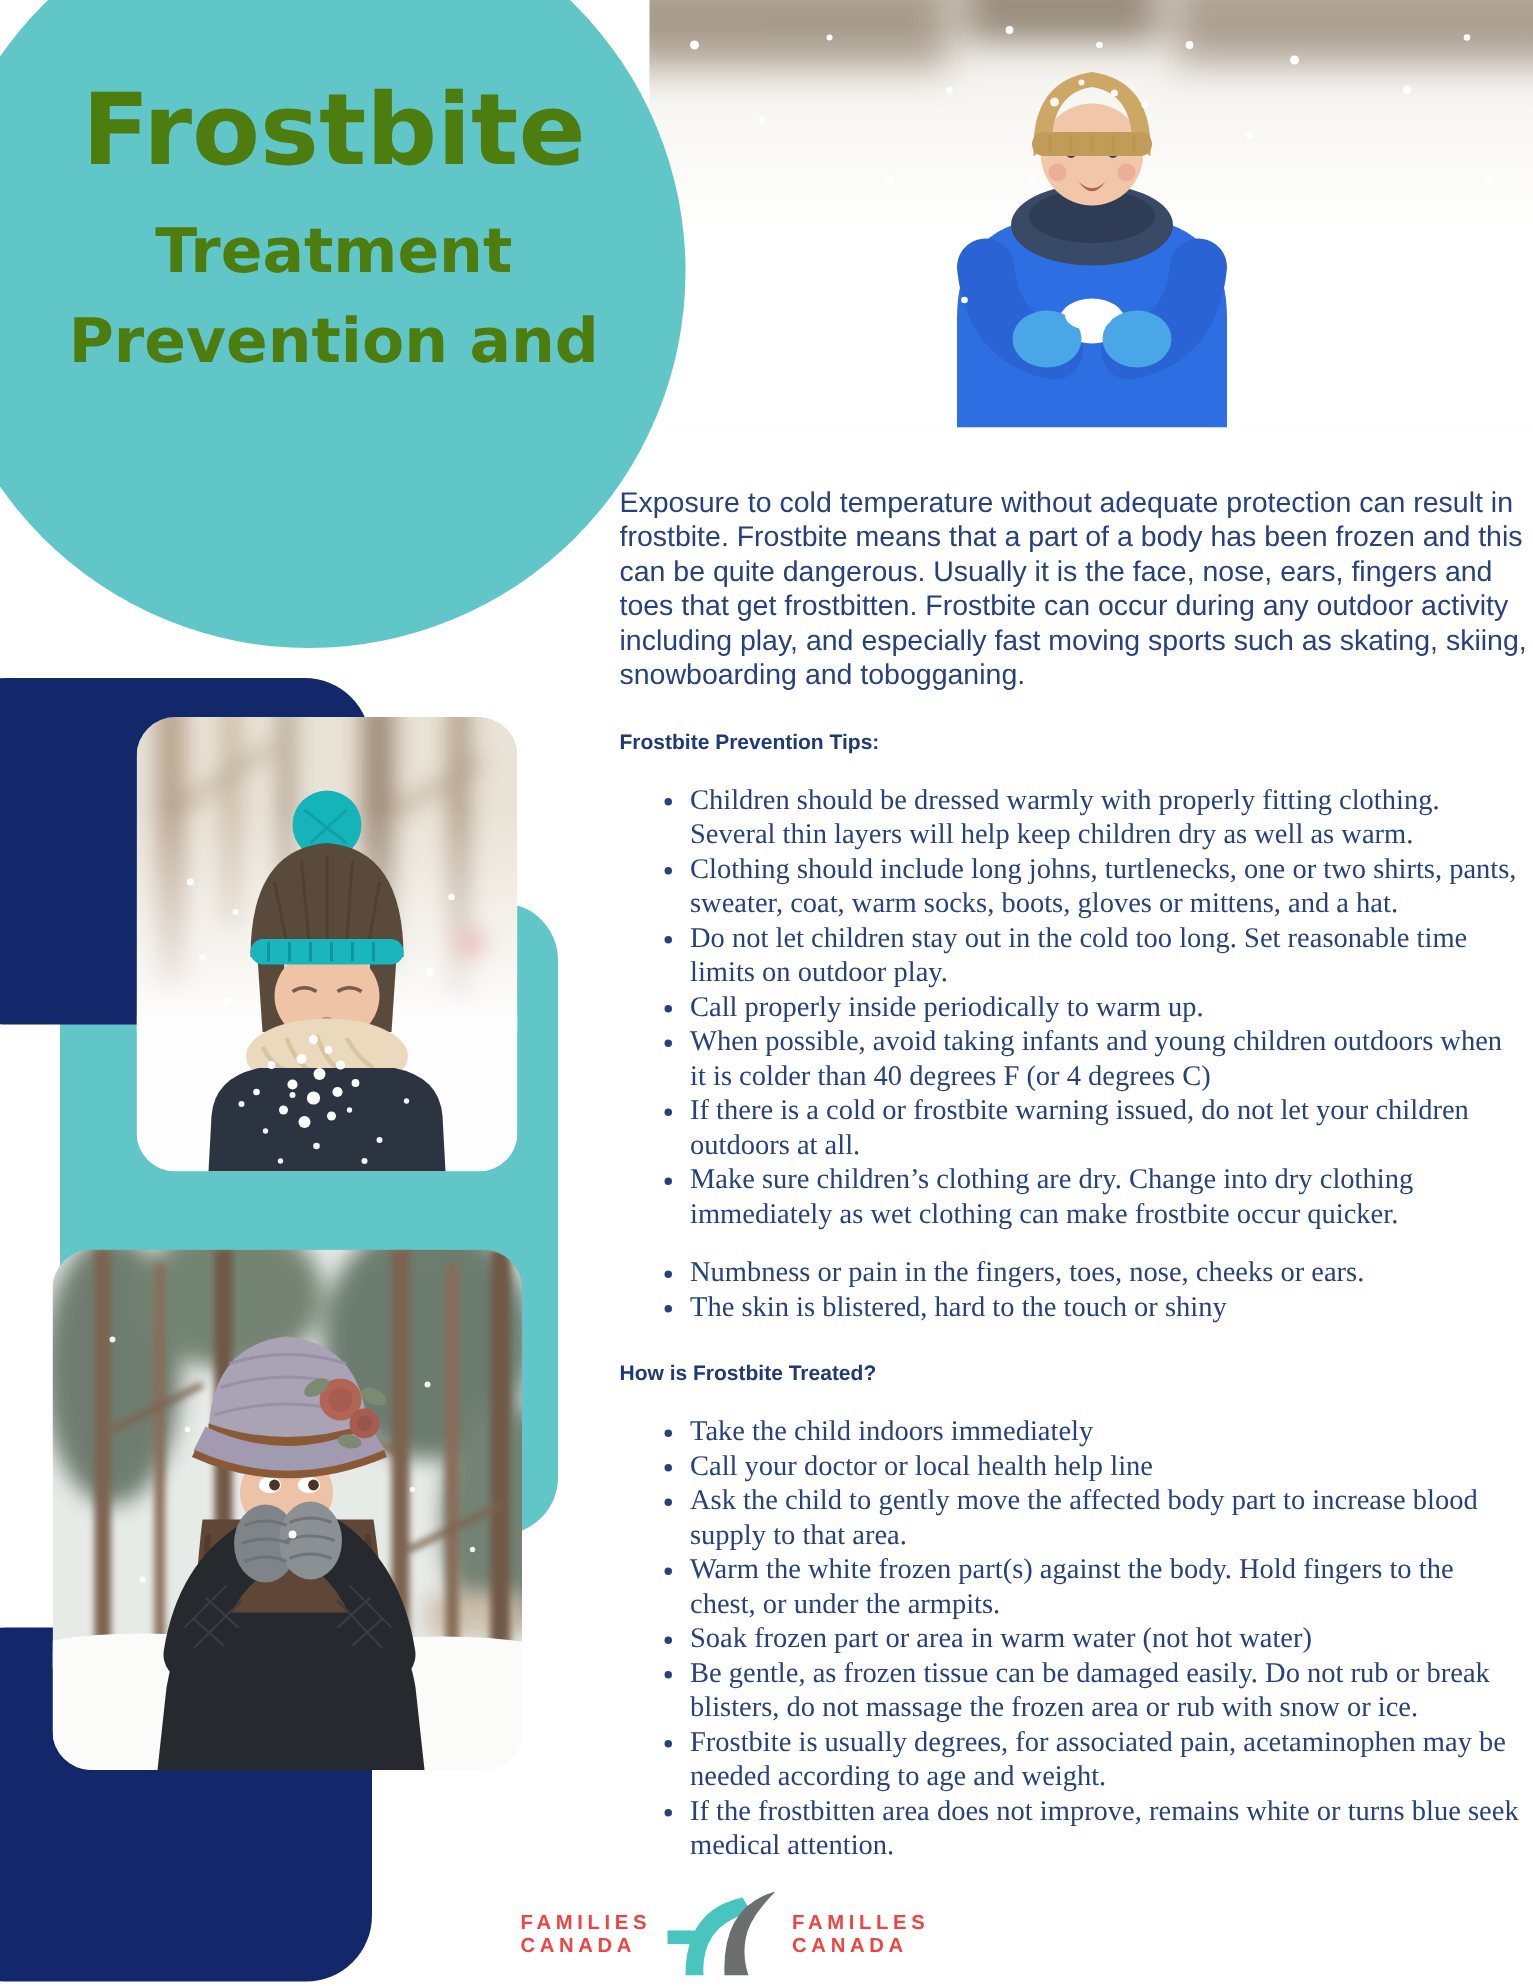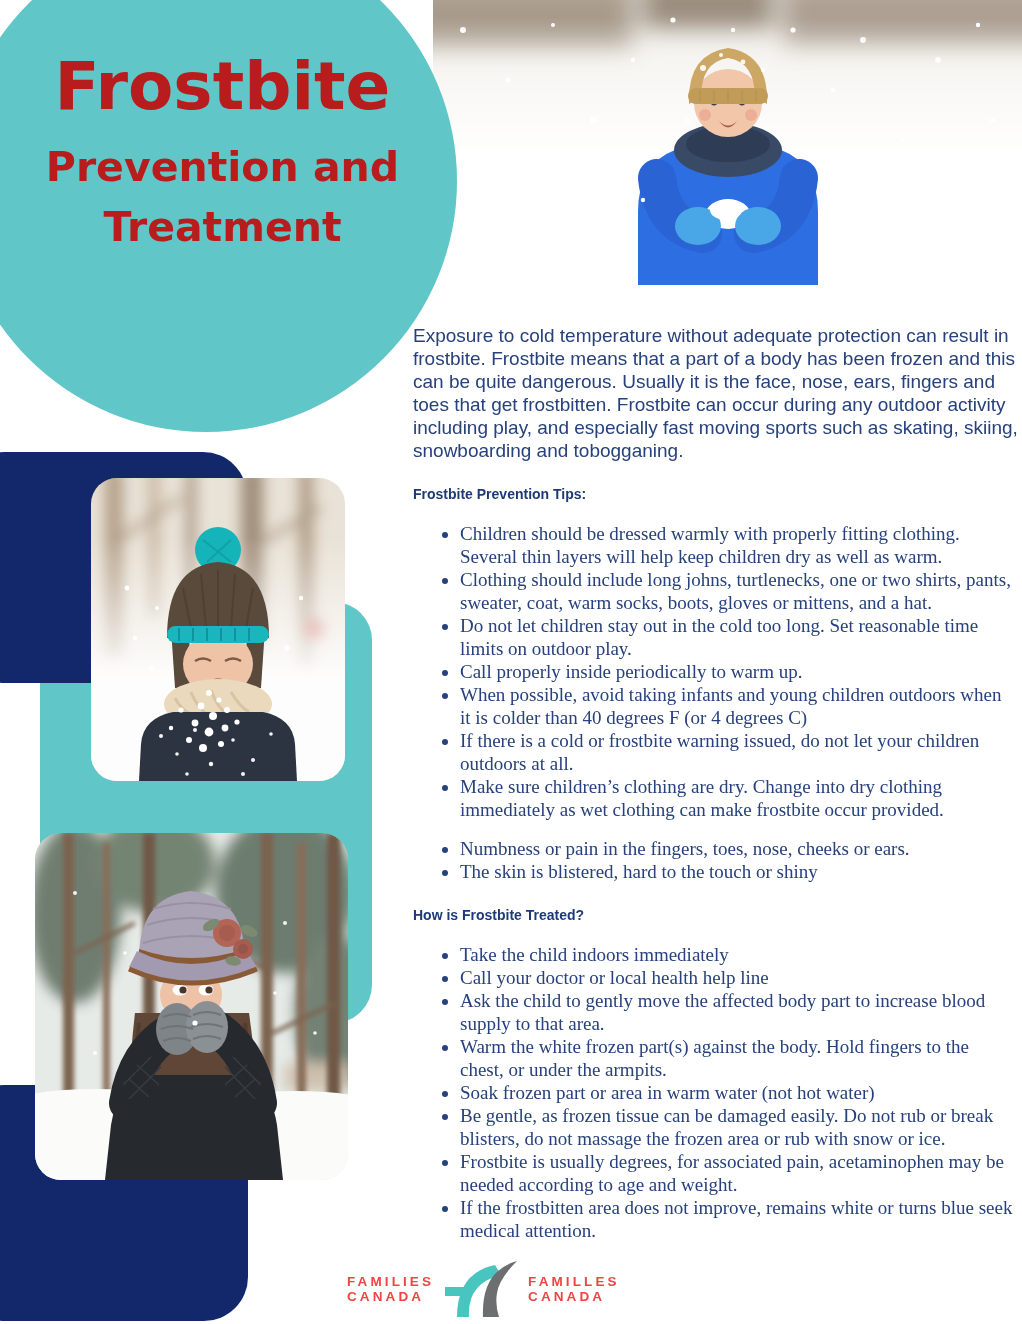--- a/index.html
+++ b/index.html
@@ -33,21 +33,21 @@
     border-radius:26px;overflow:hidden;z-index:3;box-shadow:0 0 0 0 transparent;
   }
   .photo-c{
     position:absolute;left:35px;top:833px;width:313px;height:347px;
     border-radius:26px;overflow:hidden;z-index:3;
   }
   .photo-b svg,.photo-c svg,.hero-photo svg{display:block;}
   
   .title-block{
     position:absolute;left:0;top:52px;width:445px;text-align:center;z-index:3;
-    color:#b91c1c;font-family:"DejaVu Sans",sans-serif;font-weight:bold;
+    color:#4d7c0f;font-family:"DejaVu Sans",sans-serif;font-weight:bold;
   }
   .title-main{font-size:66px;line-height:1.05;margin:0;}
   .title-sub{font-size:41px;line-height:60px;margin-top:16px;}
   
   .content{
     position:absolute;left:413px;top:324px;width:617px;z-index:4;
     color:#27417c;font-size:19px;line-height:23px;
   }
   .content p.intro{margin:0;}
   .content h2{
@@ -151,22 +151,22 @@
       <circle cx="140" cy="250" r="2.4"></circle>
         <circle cx="300" cy="30" r="2.2"></circle>
     </g>
   </svg>
 </div>
 
 <div class="teal-circle"></div>
 <div class="title-block">
   <div class="title-main">Frostbite</div>
   <div class="title-sub">
+    <div>Treatment</div>
     <div>Prevention and</div>
-    <div>Treatment</div>
   </div>
 </div>
 
 <div class="teal-rect"></div>
 <div class="navy-rect-1"></div>
 <div class="navy-rect-2"></div>
 
 <div class="photo-b">
   <svg width="254" height="303" viewBox="0 0 254 303">
     <defs>
@@ -373,21 +373,21 @@
   <p class="intro">Exposure to cold temperature without adequate protection can result in frostbite. Frostbite means that a part of a body has been frozen and this can be quite dangerous. Usually it is the face, nose, ears, fingers and toes that get frostbitten. Frostbite can occur during any outdoor activity including play, and especially fast moving sports such as skating, skiing, snowboarding and tobogganing.</p>
 
   <h2>Frostbite Prevention Tips:</h2>
   <ul>
       <li>Children should be dressed warmly with properly fitting clothing. Several thin layers will help keep children dry as well as warm.</li>
       <li>Clothing should include long johns, turtlenecks, one or two shirts, pants, sweater, coat, warm socks, boots, gloves or mittens, and a hat.</li>
       <li>Do not let children stay out in the cold too long. Set reasonable time limits on outdoor play.</li>
       <li>Call properly inside periodically to warm up.</li>
       <li>When possible, avoid taking infants and young children outdoors when it is colder than 40 degrees F (or 4 degrees C)</li>
       <li>If there is a cold or frostbite warning issued, do not let your children outdoors at all.</li>
-      <li>Make sure children’s clothing are dry. Change into dry clothing immediately as wet clothing can make frostbite occur provided.</li>
+      <li>Make sure children’s clothing are dry. Change into dry clothing immediately as wet clothing can make frostbite occur quicker.</li>
     </ul>
 
   <ul>
       <li>Numbness or pain in the fingers, toes, nose, cheeks or ears.</li>
       <li>The skin is blistered, hard to the touch or shiny</li>
     </ul>
 
   <h2>How is Frostbite Treated?</h2>
   <ul>
       <li>Take the child indoors immediately</li>

